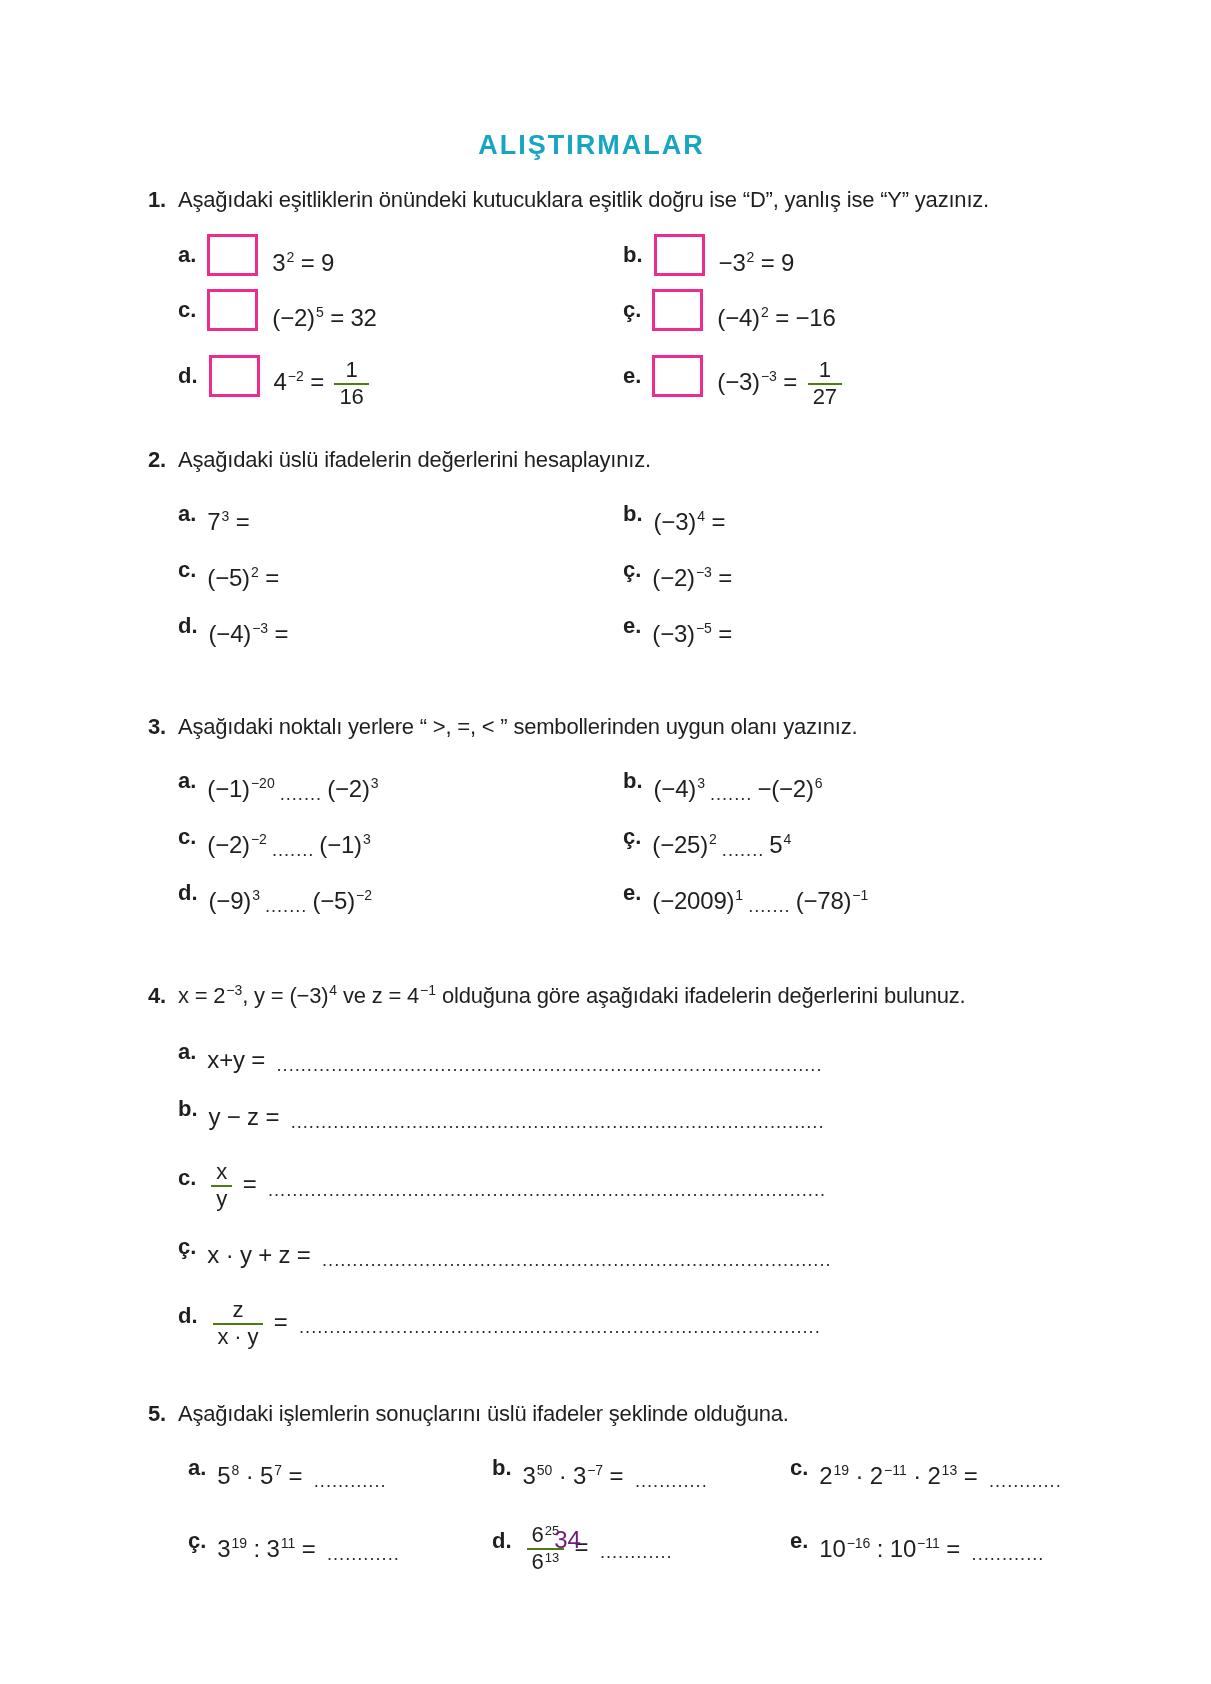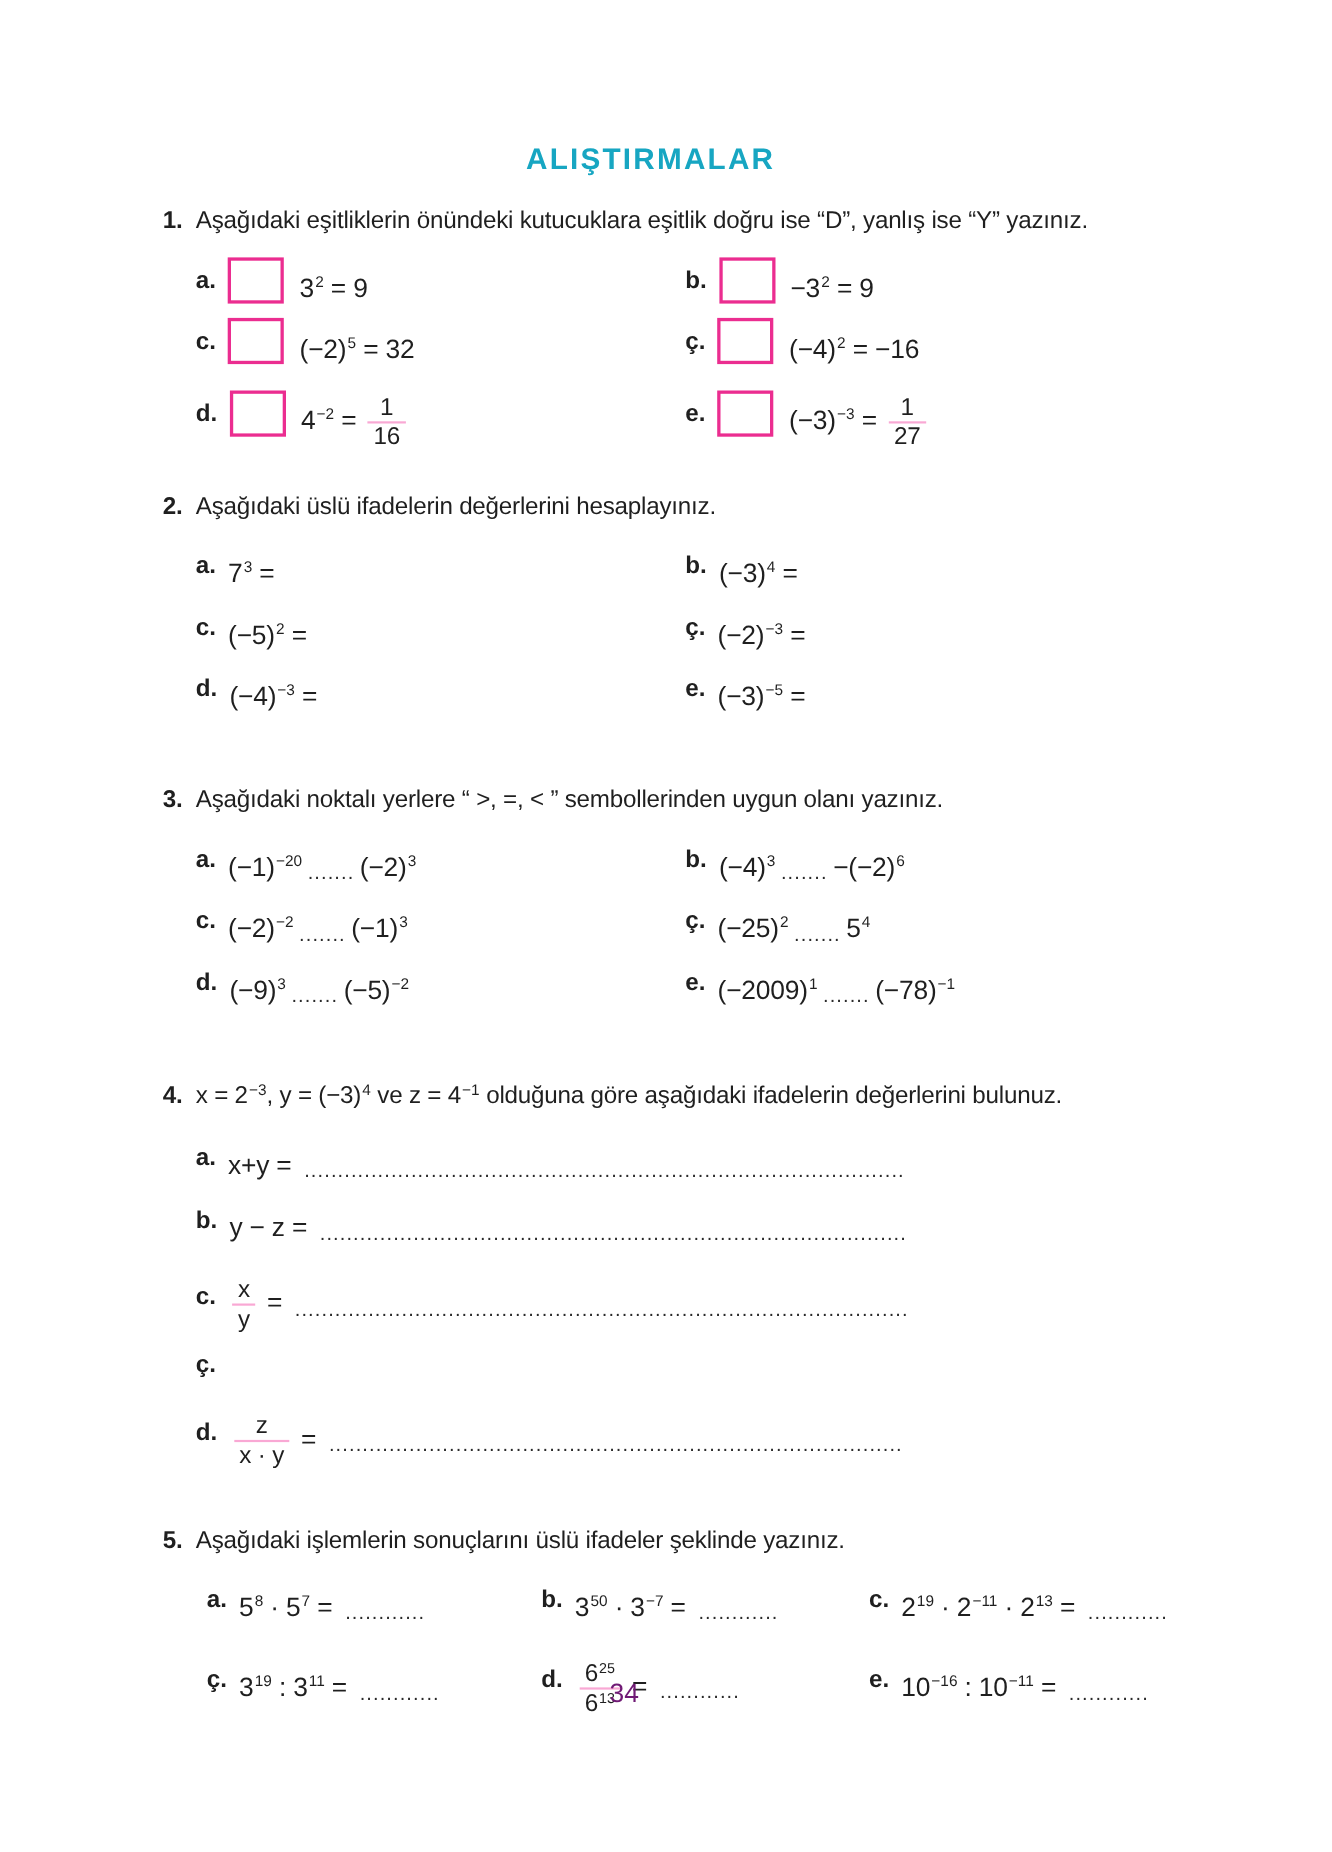--- a/index.html
+++ b/index.html
@@ -33,21 +33,21 @@
   .math   { font-size:24px; letter-spacing:-0.2px;margin-top:16px; }
   .sup    { display:inline-block; position:relative; top:-9px; font-size:14px; letter-spacing:0; margin-left:1px; }
   .p-text .sup { top:-8px; font-size:14px; }
   .dbox   {
     display:inline-block; width:45px; height:36px;
     border:3px solid #eb2d90; background:#fff;
     margin-right:14px; flex:0 0 auto;
   }
   .frac { display:inline-flex; flex-direction:column; align-items:center; vertical-align:middle; margin:0 4px; line-height:1.12; font-size:0.92em; }
   .frac > span { padding:0 5px; }
-  .frac .den { border-top:2px solid #f9a8d4; }
+  .frac .den { border-top:2px solid #4d7c0f; }
   .frac .sup { top:-7px; font-size:13px; }
   .dots { font-size:0.76em; letter-spacing:1px; position:relative; top:3px; margin:0 5px; color:#2a2a2a; }
   
   .p1 .p-row { margin-bottom:9px; }  .p1 .item { min-height:46px; }
   .p2 .p-row, .p3 .p-row { margin-bottom:12px; } .p2 .item, .p3 .item { min-height:30px; }
   .p4 .p-row { margin-bottom:13px; } .p4 .item { min-height:30px; }
   .p5 .p-row { margin-bottom:17px; } .p5 .item { min-height:32px; }
   .p1 { margin-bottom:36px; }
   .p2 { margin-bottom:64px; }
   .p3 { margin-bottom:66px; }
@@ -206,36 +206,37 @@
             <span class="i-lab">c.</span>
             <span class="math"><span class="frac">
                 <span class="num"><span class="t">x</span></span>
                 <span class="den"><span class="t">y</span></span>
               </span><span class="t"> = </span><span class="dots">............................................................................................</span></span>
           </div>
         </div>
         <div class="p-row">
           <div class="item">
             <span class="i-lab">ç.</span>
+            <span class="math"><span class="t">x · y + z = </span><span class="dots">....................................................................................</span></span>
           </div>
         </div>
         <div class="p-row">
           <div class="item">
             <span class="i-lab">d.</span>
             <span class="math"><span class="frac">
                 <span class="num"><span class="t">z</span></span>
                 <span class="den"><span class="t">x · y</span></span>
               </span><span class="t"> = </span><span class="dots">......................................................................................</span></span>
           </div>
         </div>
       </section>
       <section class="problem p5">
         <div class="p-head">
           <span class="p-num">5.</span>
-          <span class="p-text"><span class="t">Aşağıdaki işlemlerin sonuçlarını üslü ifadeler şeklinde yazınız.</span></span>
+          <span class="p-text"><span class="t">Aşağıdaki işlemlerin sonuçlarını üslü ifadeler şeklinde olduğuna.</span></span>
         </div>
         <div class="p-row">
           <div class="item">
             <span class="i-lab">a.</span>
             <span class="math"><span class="t">5</span><span class="sup">8</span><span class="t"> · 5</span><span class="sup">7</span><span class="t"> = </span><span class="dots">............</span></span>
           </div>
           <div class="item">
             <span class="i-lab">b.</span>
             <span class="math"><span class="t">3</span><span class="sup">50</span><span class="t"> · 3</span><span class="sup">−7</span><span class="t"> = </span><span class="dots">............</span></span>
           </div>

